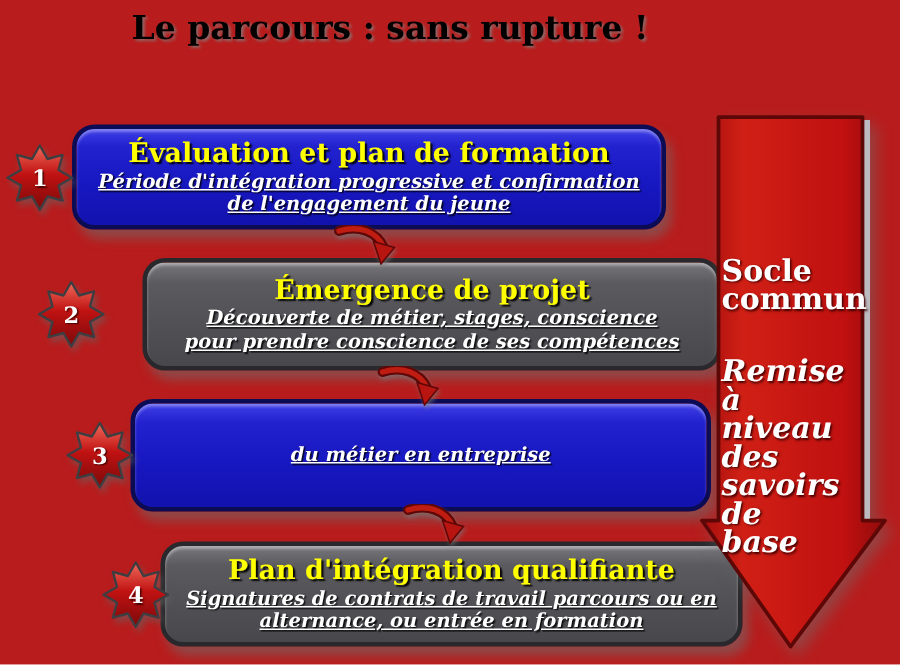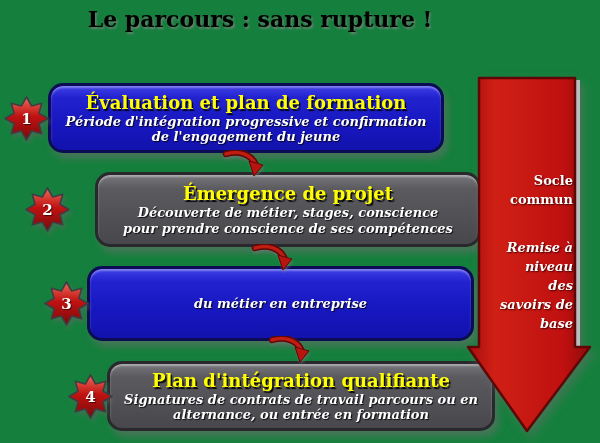--- a/index.html
+++ b/index.html
@@ -1,17 +1,17 @@
 <!DOCTYPE html>
 <html><head>
 <meta charset="utf-8">
 <style>
   html,body { margin:0; padding:0; background:#fff; }
   .stage {
-    position:relative; width:600px; height:443px; background:#15803d;
+    position:relative; width:600px; height:443px; background:#b91c1c;
     font-family:"DejaVu Serif", serif; overflow:hidden;
   }
   .main-title {
     position:absolute; top:6px; left:20px; width:480px; text-align:center;
     font-size:22px; font-weight:bold; color:#000;
     text-shadow:1.5px 1.5px 2px rgba(130,130,130,0.75);
   }
   .step {
     position:absolute; box-sizing:border-box; border-radius:15px;
     display:flex; flex-direction:column; justify-content:center; align-items:center;
@@ -26,35 +26,35 @@
     border:3px solid #29292d;
     background:linear-gradient(180deg,#77777c 0%,#5a5a5f 20%,#4f4f54 65%,#47474c 100%);
     box-shadow: inset 0 2px 2px rgba(255,255,255,0.4), 4px 6px 7px rgba(110,110,110,0.55);
   }
   .step-title {
     font-size:18px; line-height:22px; font-weight:bold; color:#ffff00;
     white-space:nowrap; text-shadow:1.5px 1.5px 1px rgba(0,0,0,0.9);
   }
   .step-sub {
     font-size:13px; line-height:15.5px; font-weight:bold; font-style:italic; color:#ffffff;
-    white-space:nowrap; text-shadow:1px 1px 1px rgba(0,0,0,0.85);
+    white-space:nowrap; text-shadow:1px 1px 1px rgba(0,0,0,0.85);text-decoration:underline;
   }
   .badge { position:absolute; width:45px; height:45px; }
   .badge svg { position:absolute; left:0; top:0; filter:drop-shadow(2px 3px 2px rgba(100,100,100,0.55)); }
   .badge-num {
     position:absolute; left:0; top:0; width:45px; height:45px;
     display:flex; align-items:center; justify-content:center;
     color:#fff; font-weight:bold; font-size:15px;
     text-shadow:1px 1px 1px rgba(60,0,0,0.9);
   }
   .connector { position:absolute; filter:drop-shadow(1px 2px 1.5px rgba(120,120,120,0.6)); }
   .big-arrow { position:absolute; filter:drop-shadow(4px 5px 5px rgba(110,110,110,0.5)); }
   .arrow-text {
-    position:absolute; text-align:right; color:#ffffff; font-weight:bold;
-    font-size:13px; line-height:19px; white-space:pre-line;
+    position:absolute; text-align:left; color:#ffffff; font-weight:bold;
+    font-size:20px; line-height:19px; white-space:pre-line;
     text-shadow:1px 1px 1.5px rgba(60,0,0,0.95);
   }
   .arrow-text .gap { margin-top:10px;font-style:italic; }
 </style>
 </head>
 <body>
 
 <div class="stage">
 
   <svg width="0" height="0" style="position:absolute" aria-hidden="true">

